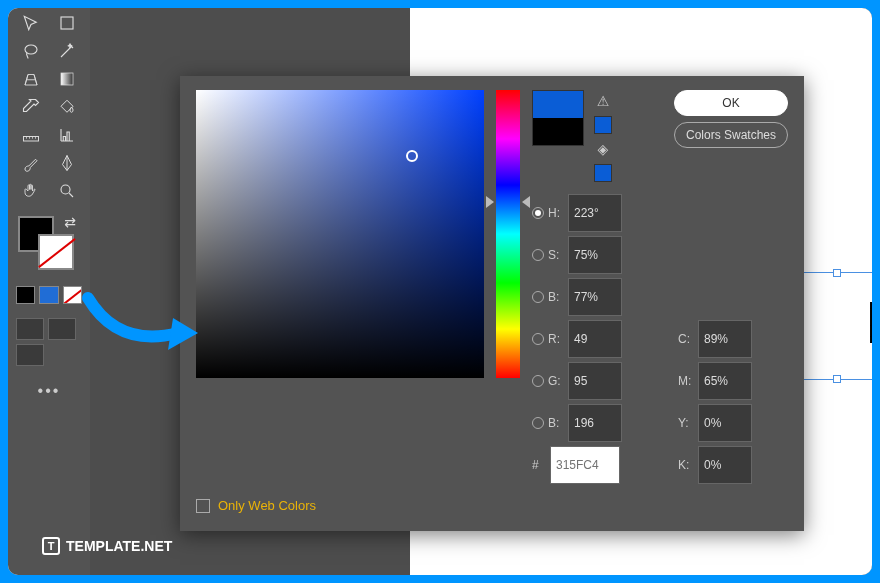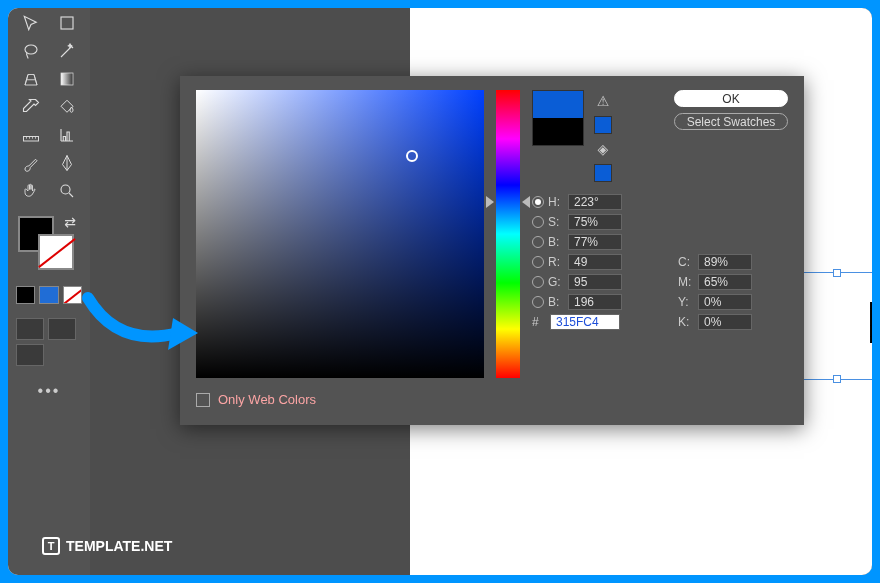--- a/index.html
+++ b/index.html
@@ -36,30 +36,30 @@
 .hue-l{left:-10px;border-left:8px solid #bbb}
 .hue-r{right:-10px;border-right:8px solid #bbb}
 .right{flex:1;display:flex;flex-direction:column;gap:6px}
 .preview-row{display:flex;gap:10px;align-items:flex-start}
 .preview{width:52px;height:56px;display:flex;flex-direction:column;border:1px solid #333}
 .pv-top{flex:1;background:#0a5dd6}.pv-bot{flex:1;background:#000}
 .mini-col{display:flex;flex-direction:column;gap:6px;margin-top:2px}
 .mini-ic{width:18px;height:18px;display:flex;align-items:center;justify-content:center;color:#ccc;font-size:14px}
 .sqsw{width:18px;height:18px;background:#0a5dd6;border:1px solid #333}
 .btns{display:flex;flex-direction:column;gap:6px;margin-left:auto}
-.btn{width:114px;height:17px;border-radius:13px;border:1px solid #aaa;background:#535353;color:#ddd;font-size:12px;cursor:pointer}
+.btn{width:114px;height:26px;border-radius:13px;border:1px solid #aaa;background:#535353;color:#ddd;font-size:12px;cursor:pointer}
 .btn.primary{background:#fff;color:#333;border-color:#fff}
 .vals{display:grid;grid-template-columns:auto auto;gap:4px 20px;margin-top:6px}
 .vrow{display:flex;align-items:center;gap:4px}
 .rad{width:12px;height:12px;border:1px solid #aaa;border-radius:50%;display:inline-block;position:relative}
 .rad.on::after{content:"";position:absolute;inset:2px;background:#fff;border-radius:50%}
 .lab{color:#ccc;font-size:12px;width:16px}
-.inp{width:54px;height:16px;background:#3a3a3a;border:1px solid #666;color:#ddd;font-size:12px;padding:0 5px}
-.inp.hex{width:70px;background:#fff;color:#1d4ed8}
-.wc-row{margin-top:14px;display:flex;align-items:center;gap:8px;color:#fca5a5;font-size:13px}
+.inp{width:54px;height:38px;background:#3a3a3a;border:1px solid #666;color:#ddd;font-size:12px;padding:0 5px}
+.inp.hex{width:70px;background:#fff;color:#737373}
+.wc-row{margin-top:14px;display:flex;align-items:center;gap:8px;color:#eab308;font-size:13px}
 .chk{width:14px;height:14px;border:1px solid #aaa;display:inline-block}
 .arrow{position:absolute;left:70px;top:280px;pointer-events:none}
 .arrow svg{width:130px;height:80px}
 .text-art{position:absolute;right:-30px;top:280px;font-size:60px;font-weight:900;color:#000;letter-spacing:-4px}
 .handles{position:absolute;right:-10px;top:264px;width:90px;height:108px;border:1px solid #4a90e2}
 .h{position:absolute;width:8px;height:8px;background:#fff;border:1px solid #4a90e2}
 .h.tl{top:-4px;left:-4px}.h.bl{bottom:-4px;left:-4px}.h.tc{top:-4px;left:50%;margin-left:-4px}.h.bc{bottom:-4px;left:50%;margin-left:-4px}
 .watermark{position:absolute;left:34px;bottom:20px;color:#fff;font-size:14px;font-weight:600;display:flex;align-items:center;gap:6px}
 .wm-ic{width:18px;height:18px;border:2px solid #fff;border-radius:3px;display:flex;align-items:center;justify-content:center;font-size:11px;font-weight:900}
 </style>
@@ -199,21 +199,21 @@
                 <div class="pv-bot"></div>
             </div>
             <div class="mini-col">
               <div class="mini-ic">⚠</div>
               <div class="sqsw"></div>
               <div class="mini-ic">◈</div>
               <div class="sqsw"></div>
             </div>
             <div class="btns">
               <button class="btn primary">OK</button>
-              <button class="btn">Select Swatches</button>
+              <button class="btn">Colors Swatches</button>
             </div>
           </div>
           <div class="vals">
             <div class="vrow">
                 <span class="rad on"></span>
                 <span class="lab">H:</span>
                 <input class="inp" value="223°" style="">
               </div>
             <div></div>
             <div class="vrow">

